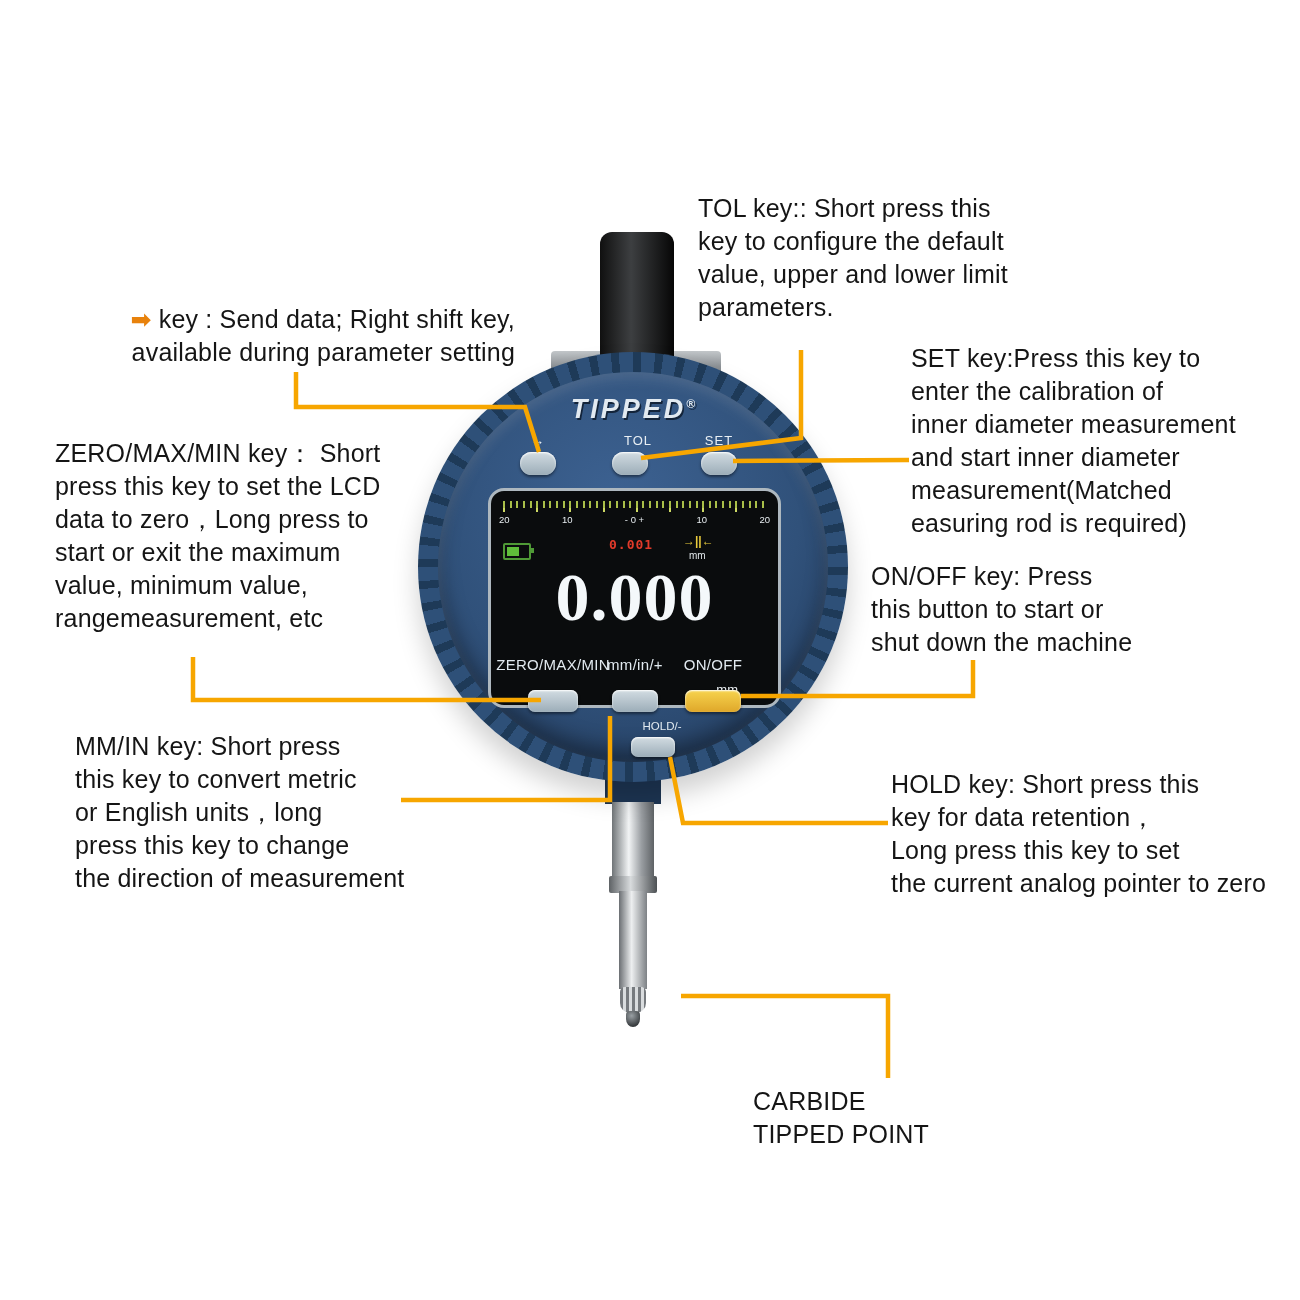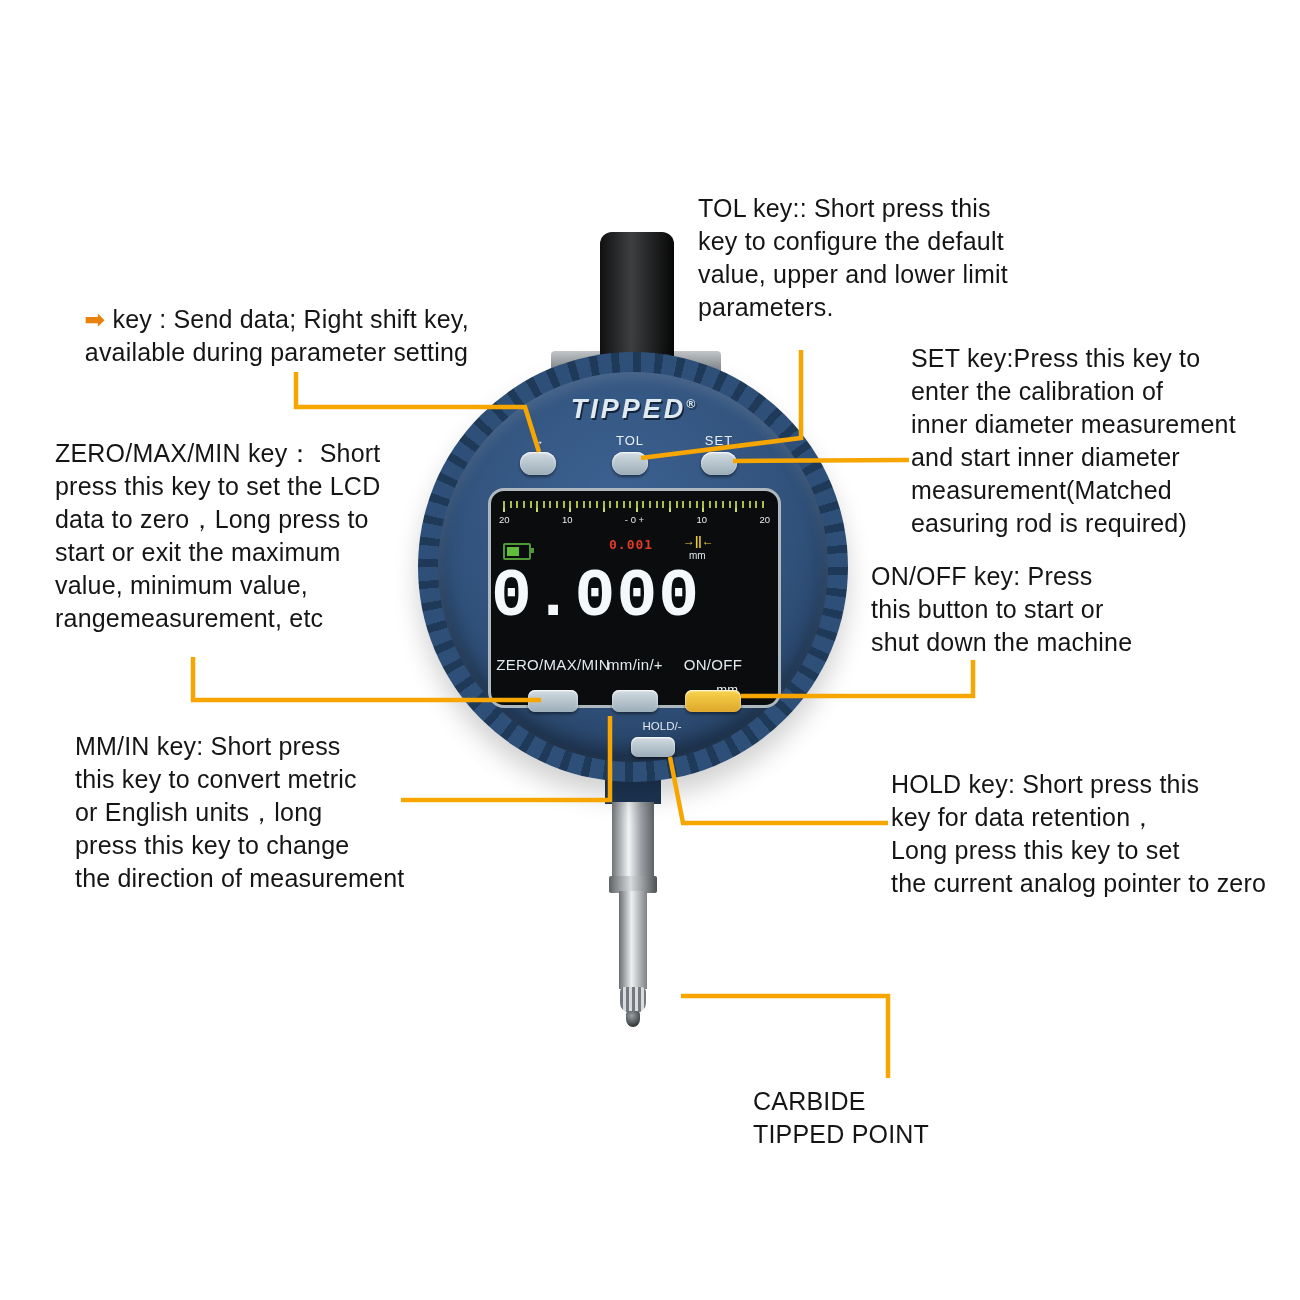--- a/index.html
+++ b/index.html
@@ -7,21 +7,21 @@
     position:relative;width:1300px;height:1300px;background:#ffffff;overflow:hidden;
     font-family:"Liberation Sans","DejaVu Sans",sans-serif;color:#151515;margin-left:33px;
   }
   
   .callouts{position:absolute;left:0;top:0;z-index:6;pointer-events:none;}
   .callouts polyline{fill:none;stroke:#F7A600;stroke-width:4.5;}
 
   
   .note{position:absolute;z-index:5;font-size:25px;line-height:33px;white-space:pre-line;letter-spacing:.2px;}
   .note-tol{left:665px;top:192px;width:380px;}
-  .note-send{left:16px;top:303px;width:455px;text-align:center;}
+  .note-send{left:27px;top:303px;width:455px;text-align:right;}
   .note-send .accent{color:#E8820C;font-weight:bold;}
   .note-set{left:878px;top:342px;width:390px;}
   .note-zero{left:22px;top:437px;width:390px;}
   .note-onoff{left:838px;top:560px;width:320px;}
   .note-mmin{left:42px;top:730px;width:410px;}
   .note-hold{left:858px;top:768px;width:440px;}
   .note-carbide{left:720px;top:1085px;width:270px;}
 
   
   .plunger-top{position:absolute;left:567px;top:232px;width:74px;height:126px;z-index:2;
@@ -53,22 +53,22 @@
     background:repeating-linear-gradient(90deg,#a9bf49 0 2px,transparent 2px 6.64px);}
   .scale-labels{position:absolute;left:8px;right:8px;top:23px;display:flex;justify-content:space-between;
     color:#e8eef1;font-size:9.5px;}
   .battery{position:absolute;left:12px;top:52px;width:24px;height:13px;border:2px solid #4f9a36;border-radius:2px;}
   .battery::after{content:"";position:absolute;right:-5px;top:3px;width:3px;height:5px;background:#4f9a36;}
   .battery .cell{position:absolute;left:2px;top:2px;bottom:2px;width:12px;background:#5fbe3a;}
   .sub-value{position:absolute;left:118px;top:46px;color:#e03a2a;font-weight:bold;
     font-family:"DejaVu Sans Mono",monospace;font-size:13px;letter-spacing:1px;}
   .sub-marker{position:absolute;left:192px;top:43px;color:#e9cb3c;font-size:12px;font-weight:bold;}
   .sub-unit{position:absolute;left:198px;top:59px;color:#e0e6e9;font-size:10px;}
-  .main-digits{position:absolute;left:0;right:0;top:72px;line-height:1;
-    color:#f4f8fa;font-family:Liberation Mono, monospace;font-weight:bold;font-size:68px;letter-spacing:1px;}
+  .main-digits{position:absolute;left:0;right:0;top:72px;text-align:center;line-height:1;
+    color:#f4f8fa;font-family:Liberation Serif, serif;font-weight:bold;font-size:68px;letter-spacing:1px;}
   .main-unit{position:absolute;right:40px;bottom:8px;color:#e8edf0;font-size:13px;}
   .btm-key-label{position:absolute;top:304px;transform:translateX(-50%);z-index:4;
     color:#e2eaf0;font-size:15px;letter-spacing:.3px;white-space:nowrap;}
   .btm-key{position:absolute;top:338px;height:22px;transform:translateX(-50%);z-index:4;border-radius:7px;
     background:linear-gradient(180deg,#d2dce2,#9cadb8);
     box-shadow:0 2px 3px rgba(0,0,0,.45),inset 0 1px 2px #ffffff;}
   .btm-key.yellow{background:linear-gradient(180deg,#f7d44e,#dfa72a);}
   .hold-label{position:absolute;top:368px;left:228px;transform:translateX(-50%);z-index:4;
     color:#e2eaf0;font-size:11.5px;white-space:nowrap;padding-left:32px;}
   .hold-key{position:absolute;top:385px;left:235px;width:44px;height:20px;transform:translateX(-50%);z-index:4;
@@ -139,21 +139,21 @@
 
   <div class="plunger-top"></div>
   <div class="clamp-bar"></div>
 
   <div class="body-outer">
     <div class="body-face"></div>
 
     <div class="brand"><span>TIPPED</span><span class="reg">®</span></div>
 
     <div class="top-key-label" style="left:120px;">→</div>
-    <div class="top-key-label" style="left:212px;">TOL</div>
+    <div class="top-key-label" style="left:220px;">TOL</div>
     <div class="top-key-label" style="left:301px;">SET</div>
     <div class="top-key" style="left:120px;"></div>
     <div class="top-key" style="left:212px;"></div>
     <div class="top-key" style="left:301px;"></div>
 
     <div class="lcd">
       <div class="ticks-major"></div>
       <div class="ticks-minor"></div>
       <div class="scale-labels">
         <span>20</span>

